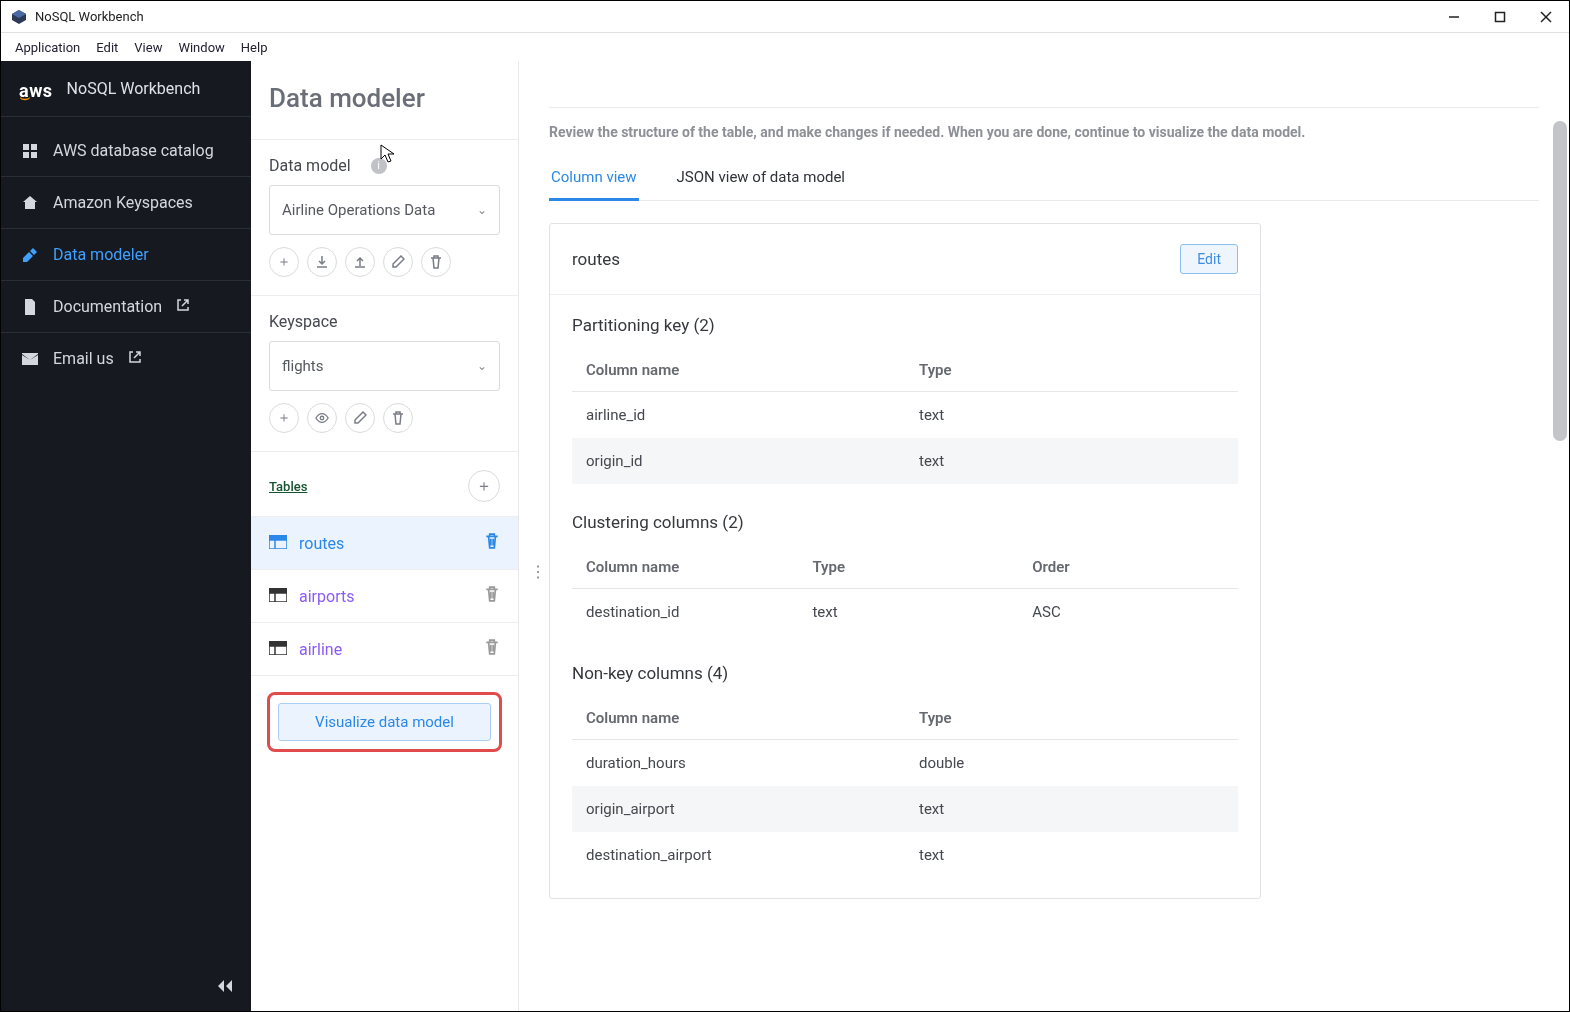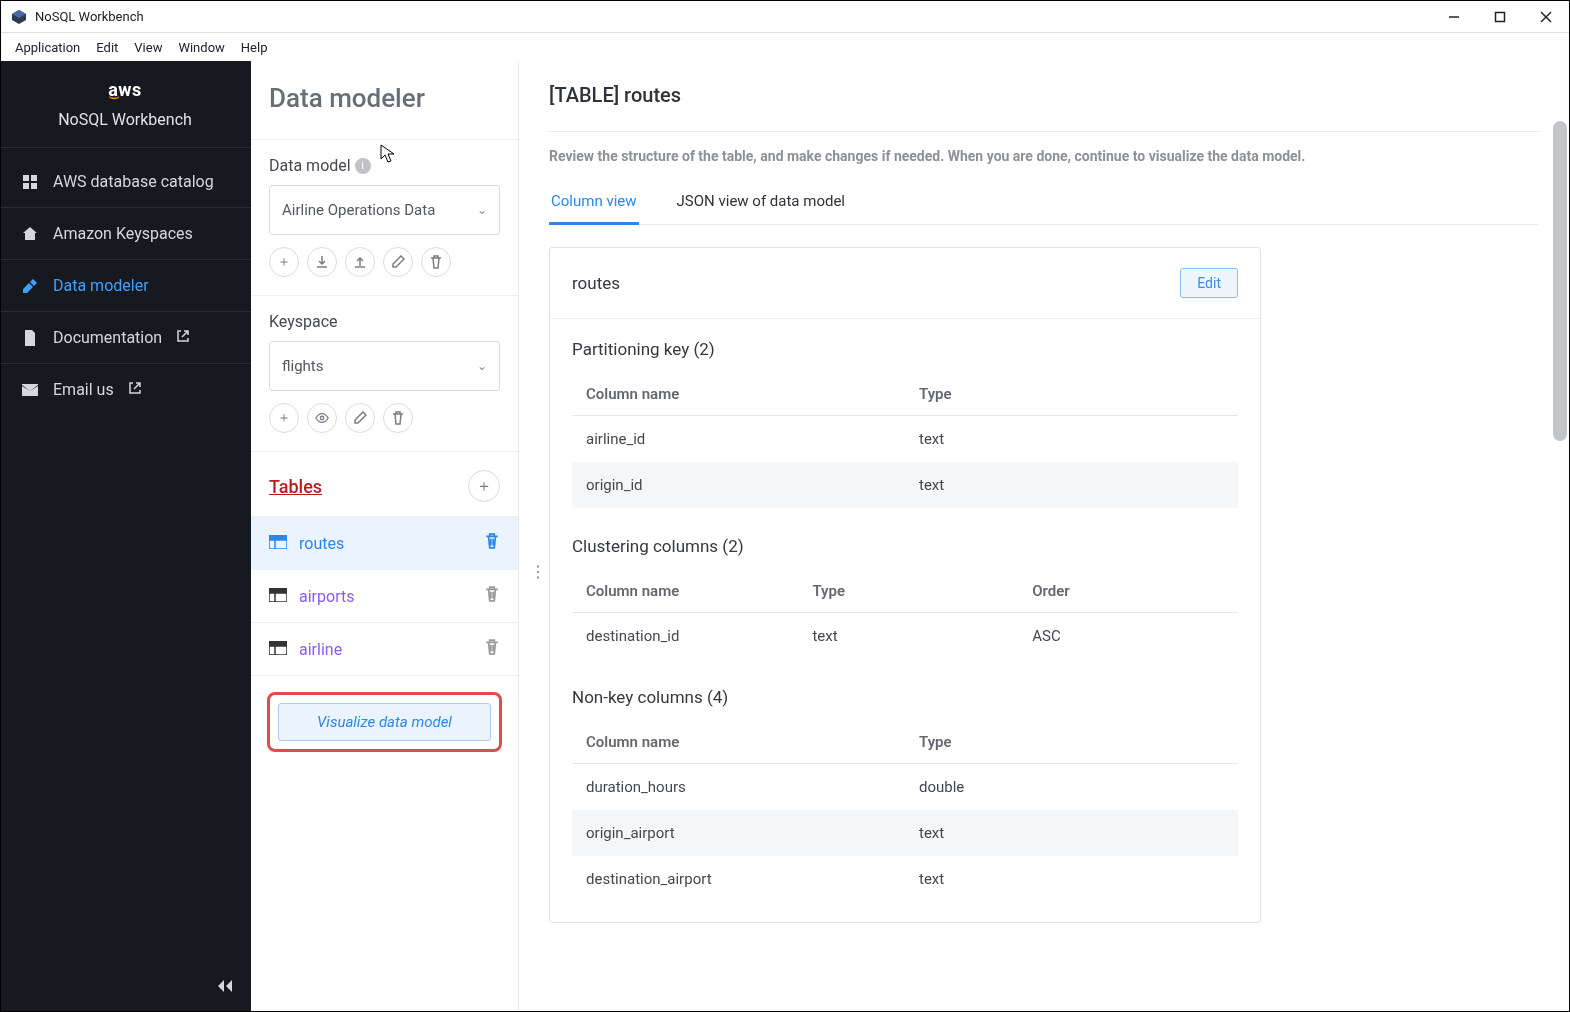--- a/index.html
+++ b/index.html
@@ -14,52 +14,52 @@
 
 
 .menubar { height: 28px; display: flex; align-items: center; padding: 0 6px; font-size: 13px; color: #223; }
 .menubar span { padding: 4px 8px; cursor: default; }
 
 
 .app { flex: 1; display: flex; min-height: 0; }
 
 
 .sidebar { width: 250px; background: #16191f; color: #d4d8de; display: flex; flex-direction: column; position: relative; }
-.sidebar-header { display: flex; align-items: center; padding: 18px 20px 18px 18px; gap: 14px; border-bottom: 1px solid #2a2e36; flex-direction: column; }
+.sidebar-header { display: flex; align-items: center; padding: 18px 20px 18px 18px; gap: 14px; border-bottom: 1px solid #2a2e36; }
 .aws-logo { font-weight: 700; font-size: 18px; letter-spacing: 0.5px; color: #fff; position: relative; }
 .aws-smile { color: #ff9900; font-size: 18px; line-height: 0; display: block; margin-top: -4px; }
 .sidebar-title { font-size: 16px; color: #dde2e8; }
 .nav { padding: 8px 0; }
 .nav-item { display: flex; align-items: center; gap: 14px; padding: 16px 20px; font-size: 16px; cursor: pointer; border-bottom: 1px solid #2a2e36; }
 .nav-item:last-child { border-bottom: none; align-items: flex-end; }
 .nav-item.active { color: #3fa0ff; }
 .nav-icon { width: 18px; height: 18px; display: inline-flex; align-items: center; justify-content: center; }
 .collapse-btn { position: absolute; bottom: 14px; right: 18px; color: #d4d8de; cursor: pointer; font-size: 18px; }
 
 
 .middle { width: 268px; background: #fff; border-right: 1px solid #e8e8e8; display: flex; flex-direction: column; }
 .middle h1 { font-size: 26px; font-weight: 500; color: #6a6e77; padding: 22px 18px 26px; }
 .section { border-top: 1px solid #eee; padding: 16px 18px 18px; }
-.section-label { font-size: 16px; color: #45484f; margin-bottom: 10px; display: flex; align-items: center; gap: 4px; }
+.section-label { font-size: 16px; color: #45484f; margin-bottom: 10px; display: flex; align-items: center; gap: 20px; }
 .select-box { border: 1px solid #d9dbdd; border-radius: 3px; height: 50px; display: flex; align-items: center; justify-content: space-between; padding: 0 12px; font-size: 15px; color: #55585f; cursor: pointer; }
 .icon-row { display: flex; gap: 8px; margin-top: 12px; }
 .icon-btn { width: 30px; height: 30px; border: 1px solid #d9dbdd; border-radius: 50%; display: flex; align-items: center; justify-content: center; color: #7a7d85; cursor: pointer; font-size: 14px; }
 .tables-header { display: flex; align-items: center; justify-content: space-between; padding: 18px 18px 14px; border-top: 1px solid #eee; }
-.tables-header h3 { font-size: 18px; font-weight: 500; color: #b91c1c; text-decoration: underline; }
+.tables-header h3 { font-size: 13px; font-weight: 500; color: #14532d; text-decoration: underline; }
 .add-round { width: 32px; height: 32px; border: 1px solid #d9dbdd; border-radius: 50%; display: flex; align-items: center; justify-content: center; color: #7a7d85; cursor: pointer; }
 .table-list { }
 .table-item { display: flex; align-items: center; justify-content: space-between; padding: 16px 18px; border-top: 1px solid #eee; cursor: pointer; }
 .table-item-left { display: flex; align-items: center; gap: 12px; font-size: 16px; color: #8b5cf6; }
 .table-item.active { background: #eaf3fe; }
 .table-item.active .table-item-left { color: #2c88e8; }
 .trash { color: #999; }
 .table-item.active .trash { color: #2c88e8; }
 .visualize-wrap { padding: 16px; border-top: 1px solid #eee; }
 .visualize-highlight { border: 3px solid #e14b4b; border-radius: 8px; padding: 8px; }
-.visualize-btn { width: 100%; height: 38px; border: 1px solid #a9cdf4; background: #eaf3fe; color: #2c88e8; border-radius: 3px; font-size: 15px; cursor: pointer; font-style: italic; }
+.visualize-btn { width: 100%; height: 38px; border: 1px solid #a9cdf4; background: #eaf3fe; color: #2c88e8; border-radius: 3px; font-size: 15px; cursor: pointer; }
 
 
 .content { flex: 1; padding: 22px 30px; overflow-y: auto; position: relative; }
 .content h2 { font-size: 20px; font-weight: 500; color: #2f3237; }
 .divider { border-top: 1px solid #eaeaea; margin: 24px 0 16px; }
 .desc { font-size: 14px; color: #8d9096; font-weight: bold; }
 .tabs { display: flex; gap: 36px; margin-top: 20px; border-bottom: 1px solid #eaeaea; margin-bottom: 22px; }
 .tab { padding: 8px 2px 12px; font-size: 15px; color: #2f3237; cursor: pointer; }
 .tab.active { color: #2c88e8; border-bottom: 3px solid #2c88e8; margin-bottom: -1px; }
 .card { border: 1px solid #e0e2e5; border-radius: 3px; width: 712px; }
@@ -303,21 +303,20 @@
 
     <div class="visualize-wrap">
       <div class="visualize-highlight">
         <button class="visualize-btn">Visualize data model</button>
       </div>
     </div>
   </div>
 
   <div class="scroll-wrapper">
   <div class="content">
-    <h2>[TABLE] routes</h2>
     <div class="divider"></div>
     <p class="desc">Review the structure of the table, and make changes if needed. When you are done, continue to visualize the data model.</p>
 
     <div class="tabs">
       <div class="tab active">Column view</div>
       <div class="tab">JSON view of data model</div>
     </div>
 
     <div class="card">
       <div class="card-header">

